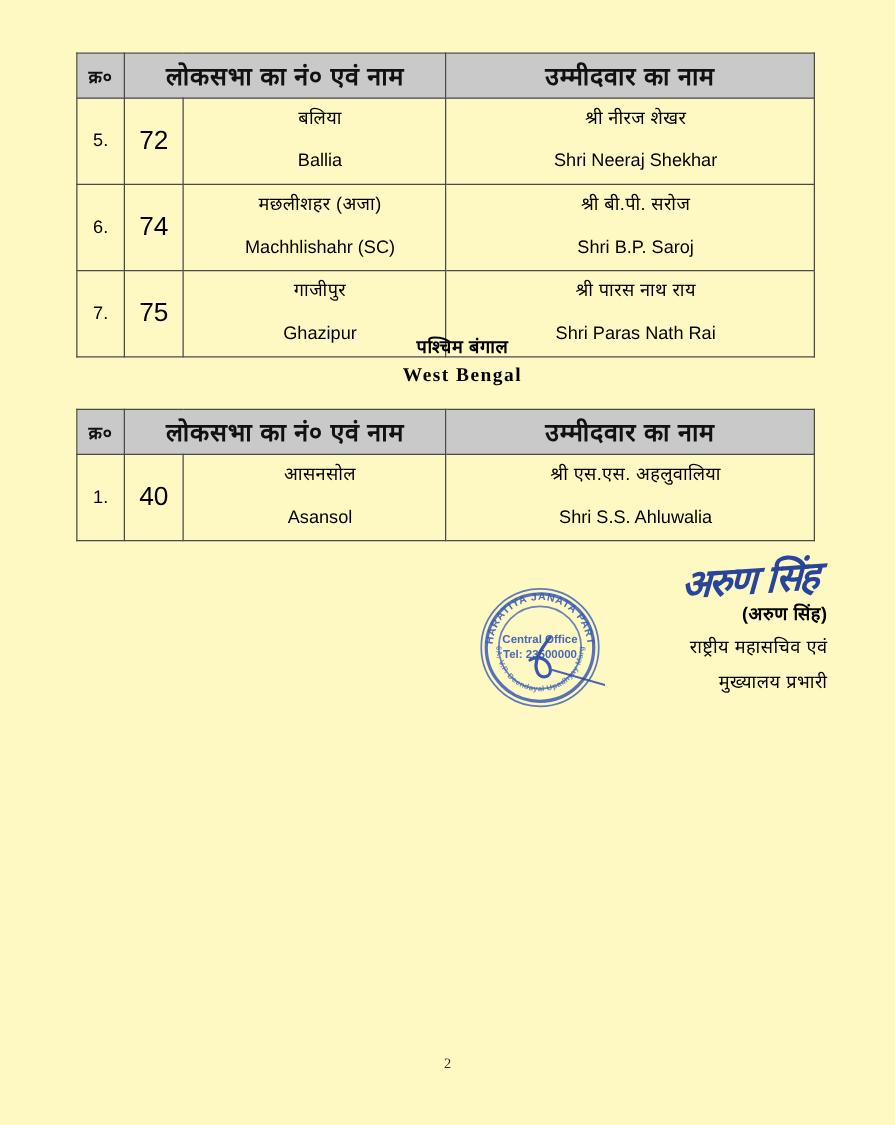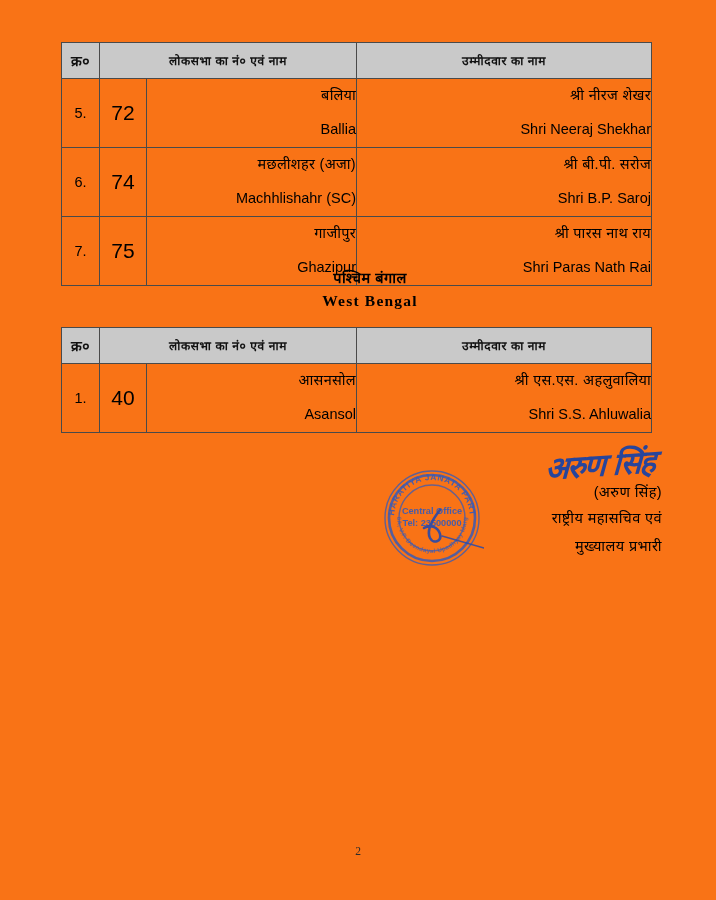--- a/index.html
+++ b/index.html
@@ -12,21 +12,21 @@
     height: 900px;
     position: relative;
     font-family: "Liberation Sans", "DejaVu Sans", sans-serif;
     color: #000000;
     overflow: hidden;
   }
 
   .page {
     position: absolute;
     inset: 0;
-    background: #f97316;
+    background: #fef9c3;
   }
 
   
   .cand-table {
     position: absolute;
     left: 61px;
     width: 590px;
     border-collapse: collapse;
     table-layout: fixed;
     border: 1.4px solid #2b2b2b;
@@ -42,42 +42,42 @@
 
   .col-sno   { width: 38px; }
   .col-num   { width: 47px; }
   .col-name  { width: 210px; }
   .col-cand  { width: 295px; }
 
   thead th {
     background: #c9c9c9;
     height: 35px;
     font-weight: bold;
-    font-size: 12px;
+    font-size: 20px;
     letter-spacing: .6px;
     text-align: center;
     color: #111;
   }
   thead th.h-sno  { font-size: 14px; }
 
   tbody td {
     height: 58px;
     font-size: 14.5px;
   }
   td.c-sno {
     text-align: center;
     font-size: 14.5px;
   }
   td.c-num {
     text-align: center;
     font-size: 21px;
   }
   td.c-name, td.c-cand {
     padding: 5px 0 5px 9px;
-    text-align: right;
+    text-align: center;
     vertical-align: middle;
   }
   .ln-hi {
     display: block;
     font-size: 14.5px;
     line-height: 1.45;
     letter-spacing: .3px;
     color: #000;
   }
   .ln-en {
@@ -131,21 +131,21 @@
     line-height: 1;
     letter-spacing: -2px;
     transform: rotate(-4deg) skewX(-6deg);
     transform-origin: 100% 50%;
     margin: 0 8px 4px 0;
     white-space: nowrap;
   }
   .sig-name {
     display: block;
     font-size: 14.5px;
-    font-weight: normal;
+    font-weight: bold;
     line-height: 1.55;
     letter-spacing: .4px;
     margin-bottom: 2px;
   }
   .sig-title1, .sig-title2 {
     display: block;
     font-size: 14.5px;
     line-height: 1.9;
     letter-spacing: .4px;
   }

